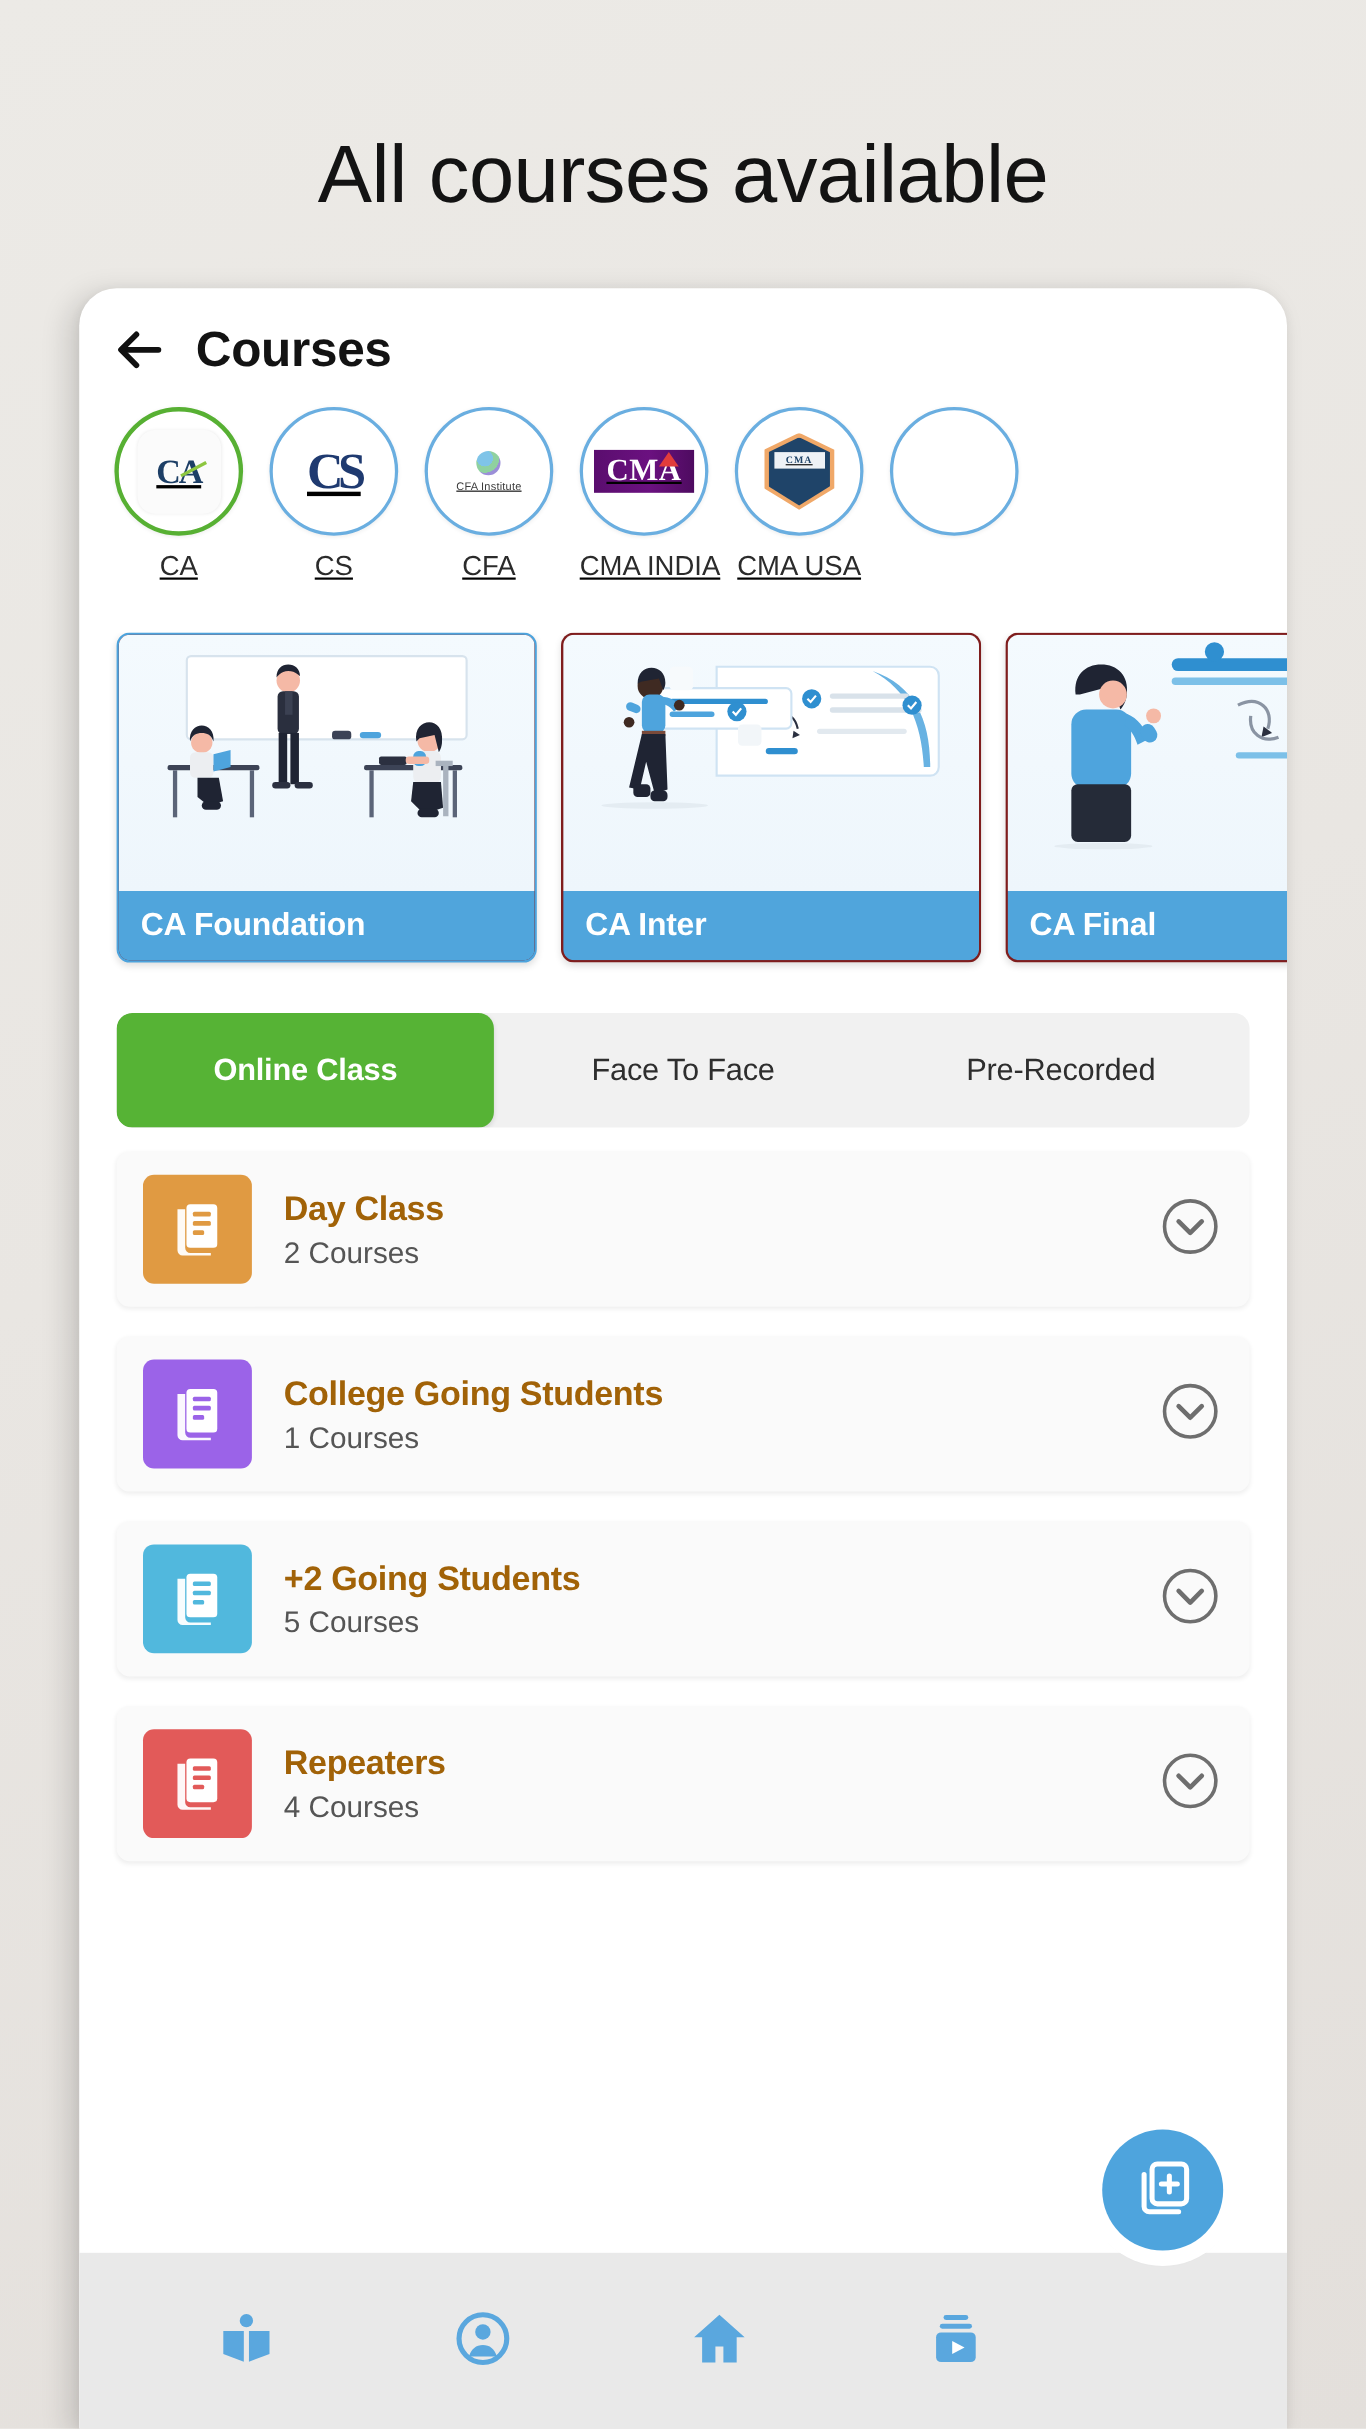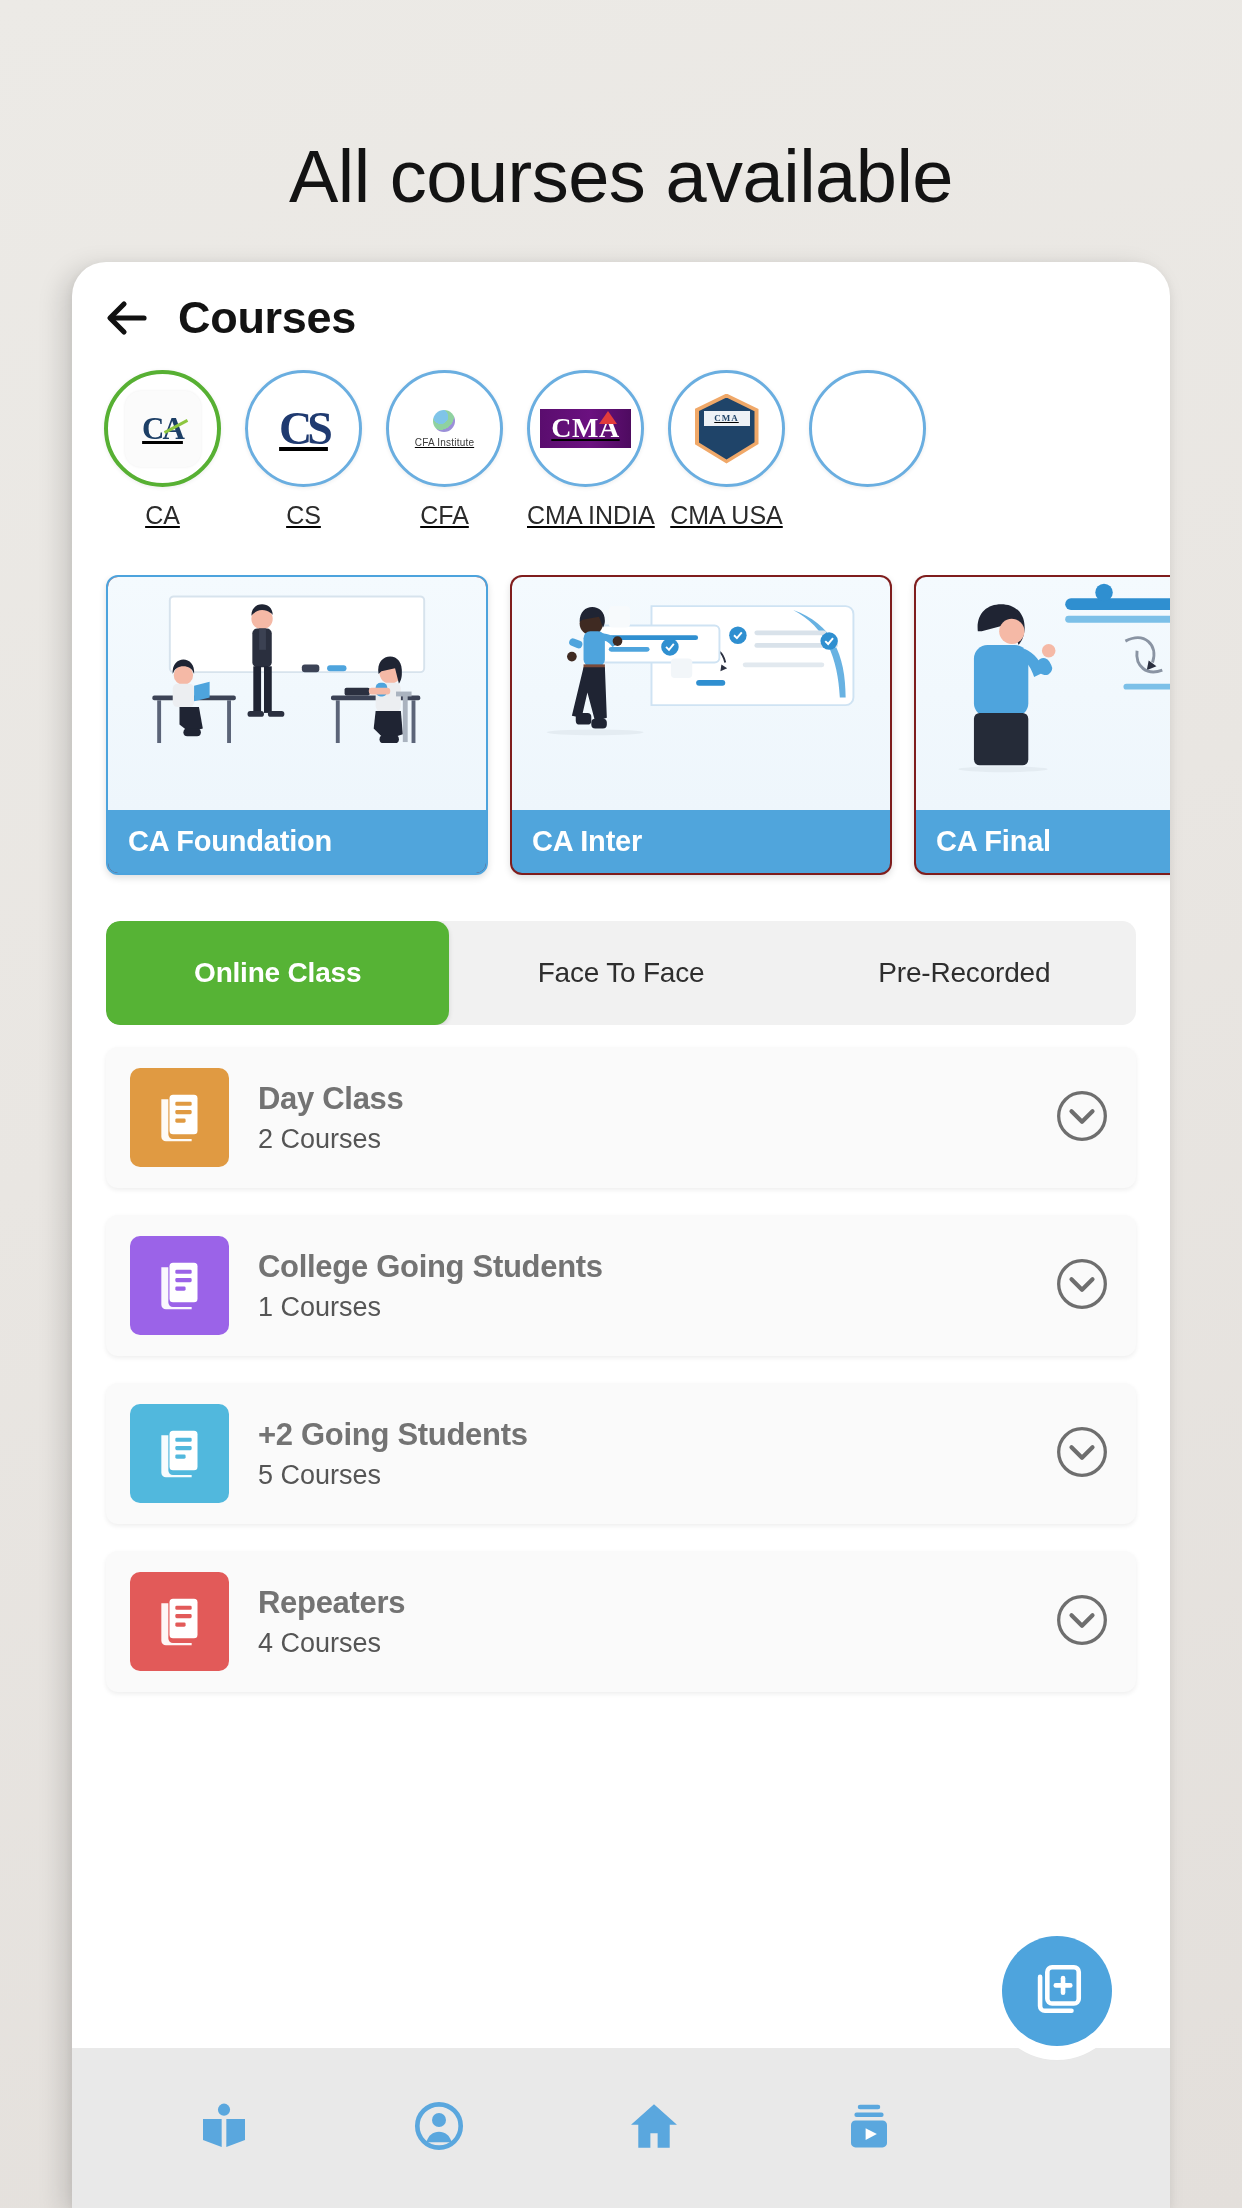--- a/index.html
+++ b/index.html
@@ -12,21 +12,21 @@
 
   body {
     font-family: "Liberation Sans", sans-serif;
     background: linear-gradient(160deg, #eceae6 0%, #e9e6e2 45%, #e3dfdb 100%);
     position: relative;
   }
 
   
   .headline {
     position: absolute;
-    top: 136px;
+    top: 118px;
     left: 0;
     width: 100%;
     text-align: center;
     font-size: 74px;
     font-weight: 400;
     color: #131313;
     letter-spacing: -0.5px;
     line-height: 1.1;
   }
 
@@ -227,21 +227,21 @@
     box-shadow: 0 2px 5px rgba(0,0,0,0.07);
   }
   .row-icon {
     width: 99px; height: 99px;
     border-radius: 10px;
     display: flex; align-items: center; justify-content: center;
     flex: 0 0 auto;
   }
   .row-text { flex: 1; padding-left: 29px; }
   .row-title {
-    font-size: 31px; font-weight: 700; color: #737373;
+    font-size: 31px; font-weight: 700; color: #a16207;
     letter-spacing: -0.3px; line-height: 1.25;
   }
   .row-sub {
     font-size: 27px; color: #555555; margin-top: 5px; font-weight: 400;
   }
   .chevron-btn {
     width: 56px; height: 56px; flex: 0 0 auto;
   }
 
   

